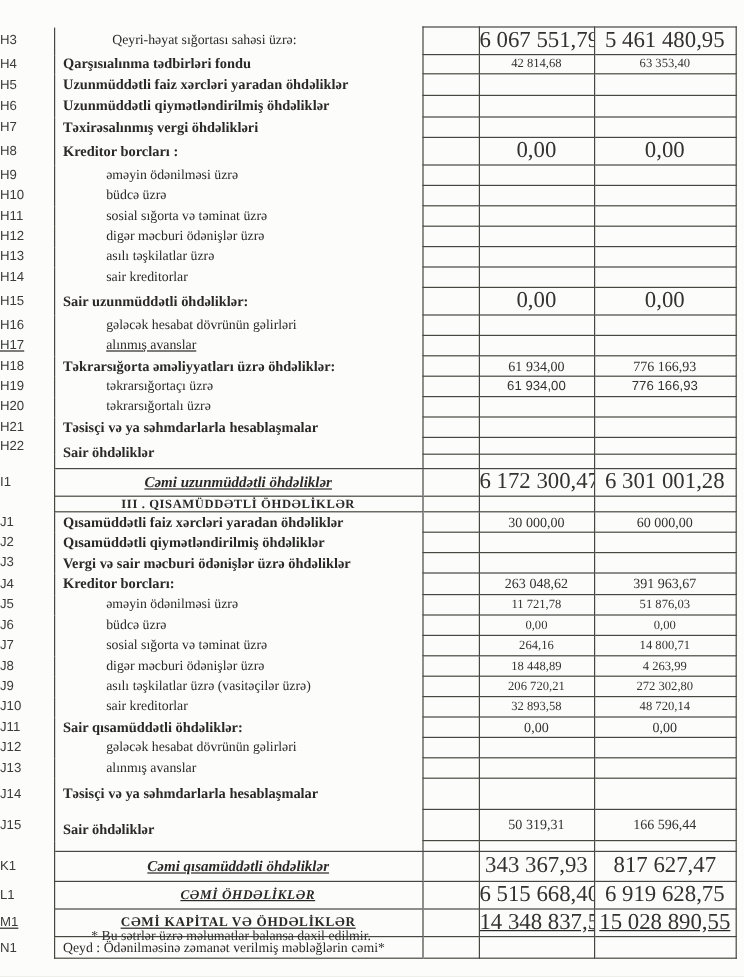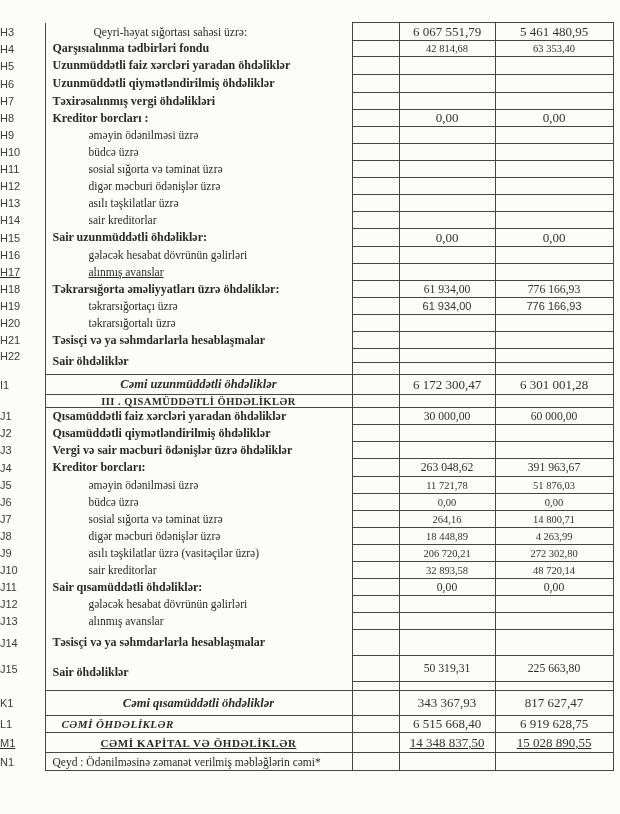--- a/index.html
+++ b/index.html
@@ -16,30 +16,30 @@
   td.code{
     font-family:"Liberation Sans",sans-serif;font-size:11px;color:#3b3b3b;
     text-align:left;font-weight:400;
   }
   td.desc{border-left:1.6px solid #474742;font-size:12px;padding-left:7px;}
   td.desc.main{font-weight:bold;}
   td.desc.sub{font-weight:normal;font-size:11.5px;padding-left:43px;}
   td.desc.plain{font-weight:normal;font-size:11.5px;padding-left:48px;}
   td.desc.total-i{font-weight:bold;font-style:italic;text-align:center;font-size:12.5px;padding-left:0;}
   td.desc.section{font-weight:bold;text-align:center;font-size:10.5px;letter-spacing:.5px;padding-left:0;}
-  td.desc.caps-i{font-weight:bold;font-style:italic;font-size:11px;letter-spacing:.5px;padding-left:16px;}
+  td.desc.caps-i{font-weight:bold;font-style:italic;text-align:center;font-size:11px;letter-spacing:.5px;padding-left:16px;}
   td.desc.caps{font-weight:bold;text-align:center;font-size:11px;letter-spacing:.6px;padding-left:0;}
   td.desc.note{font-size:11.5px;}
-  td.desc.bt{border-top:1.6px solid #474742;}
+  td.desc.bt{border-top:1.6px solid #474742;text-decoration:underline;}
   td.desc.bb{border-bottom:1.6px solid #474742;}
   td.nc{
     border:1.6px solid #474742;text-align:center;
     font-size:10.5px;color:#33322f;
   }
-  td.nc.lg{font-size:13px;margin-left:28px;}
+  td.nc.lg{font-size:19px;margin-left:28px;}
   td.nc.md{font-size:11.7px;}
   td.nc.sans{font-family:"Liberation Sans",sans-serif;font-size:11px;}
   .footnote{
     position:absolute;left:76px;top:774px;
     font-size:11.5px;color:#33322f;
   }
 </style>
 </head>
 <body>
 
@@ -309,21 +309,21 @@
           <td class="desc main">Təsisçi və ya səhmdarlarla hesablaşmalar</td>
           <td class="nc"></td>
           <td class="nc "></td>
           <td class="nc "></td>
         </tr>
         <tr style="height: 26px;">
           <td class="code">J15</td>
           <td class="desc main" rowspan="2">Sair öhdəliklər</td>
           <td class="nc"></td>
           <td class="nc md">50 319,31</td>
-          <td class="nc md">225 663,80</td>
+          <td class="nc md">166 596,44</td>
         </tr>
         <tr style="height: 9px;">
           <td class="code"></td>
           <td class="nc"></td>
           <td class="nc "></td>
           <td class="nc "></td>
         </tr>
         <tr style="height: 25px;">
           <td class="code">K1</td>
           <td class="desc total-i bt bb">Cəmi qısamüddətli öhdəliklər</td>
@@ -347,13 +347,14 @@
         </tr>
         <tr style="height: 18px;">
           <td class="code">N1</td>
           <td class="desc note bb">Qeyd : Ödənilməsinə zəmanət verilmiş məbləğlərin cəmi*</td>
           <td class="nc"></td>
           <td class="nc "></td>
           <td class="nc "></td>
         </tr>
       </tbody>
   </table>
+  <div class="footnote">* Bu sətrlər üzrə məlumatlar balansa daxil edilmir.</div>
 </div>
 
 </body></html>

